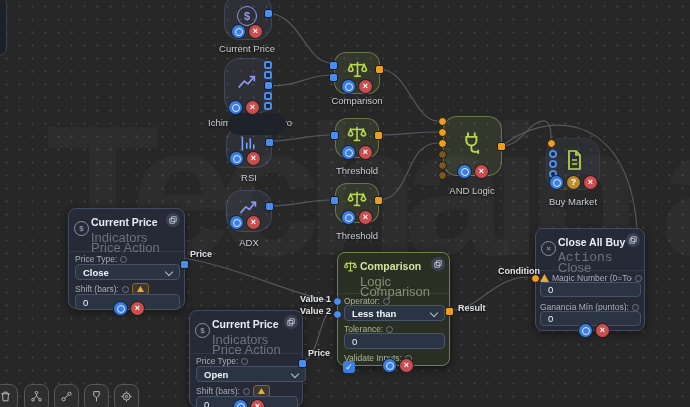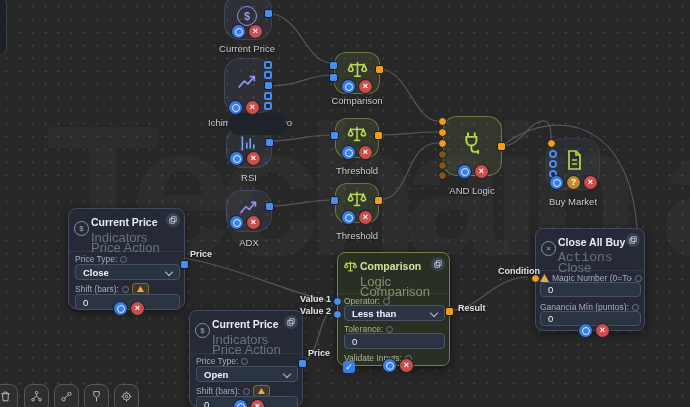--- a/index.html
+++ b/index.html
@@ -320,21 +320,21 @@
       <svg width="8" height="8" viewBox="0 0 10 10" stroke="currentColor" stroke-width="1.3" fill="none">
           <rect x="3" y="1" width="6" height="6" rx="1"></rect>
           <rect x="1" y="3" width="6" height="6" rx="1"></rect>
         </svg>
     </div>
     <div class="pdiv" style="top:42px;"></div>
     <div class="flabel" style="left:6px;top:45px;">
       <span>Price Type:</span>
         <span class="info"></span>
     </div>
-    <div class="sel" style="left:6px;top:55px;width:102px;">
+    <div class="sel" style="left:6px;top:55px;width:110px;">
       <span>Open</span>
         <span class="chev"></span>
     </div>
     <div class="flabel" style="left:6px;top:74px;">
       <span>Shift (bars):</span>
         <span class="info"></span>
       <span class="warnbox">
           <span class="tri"></span>
         </span>
     </div>

